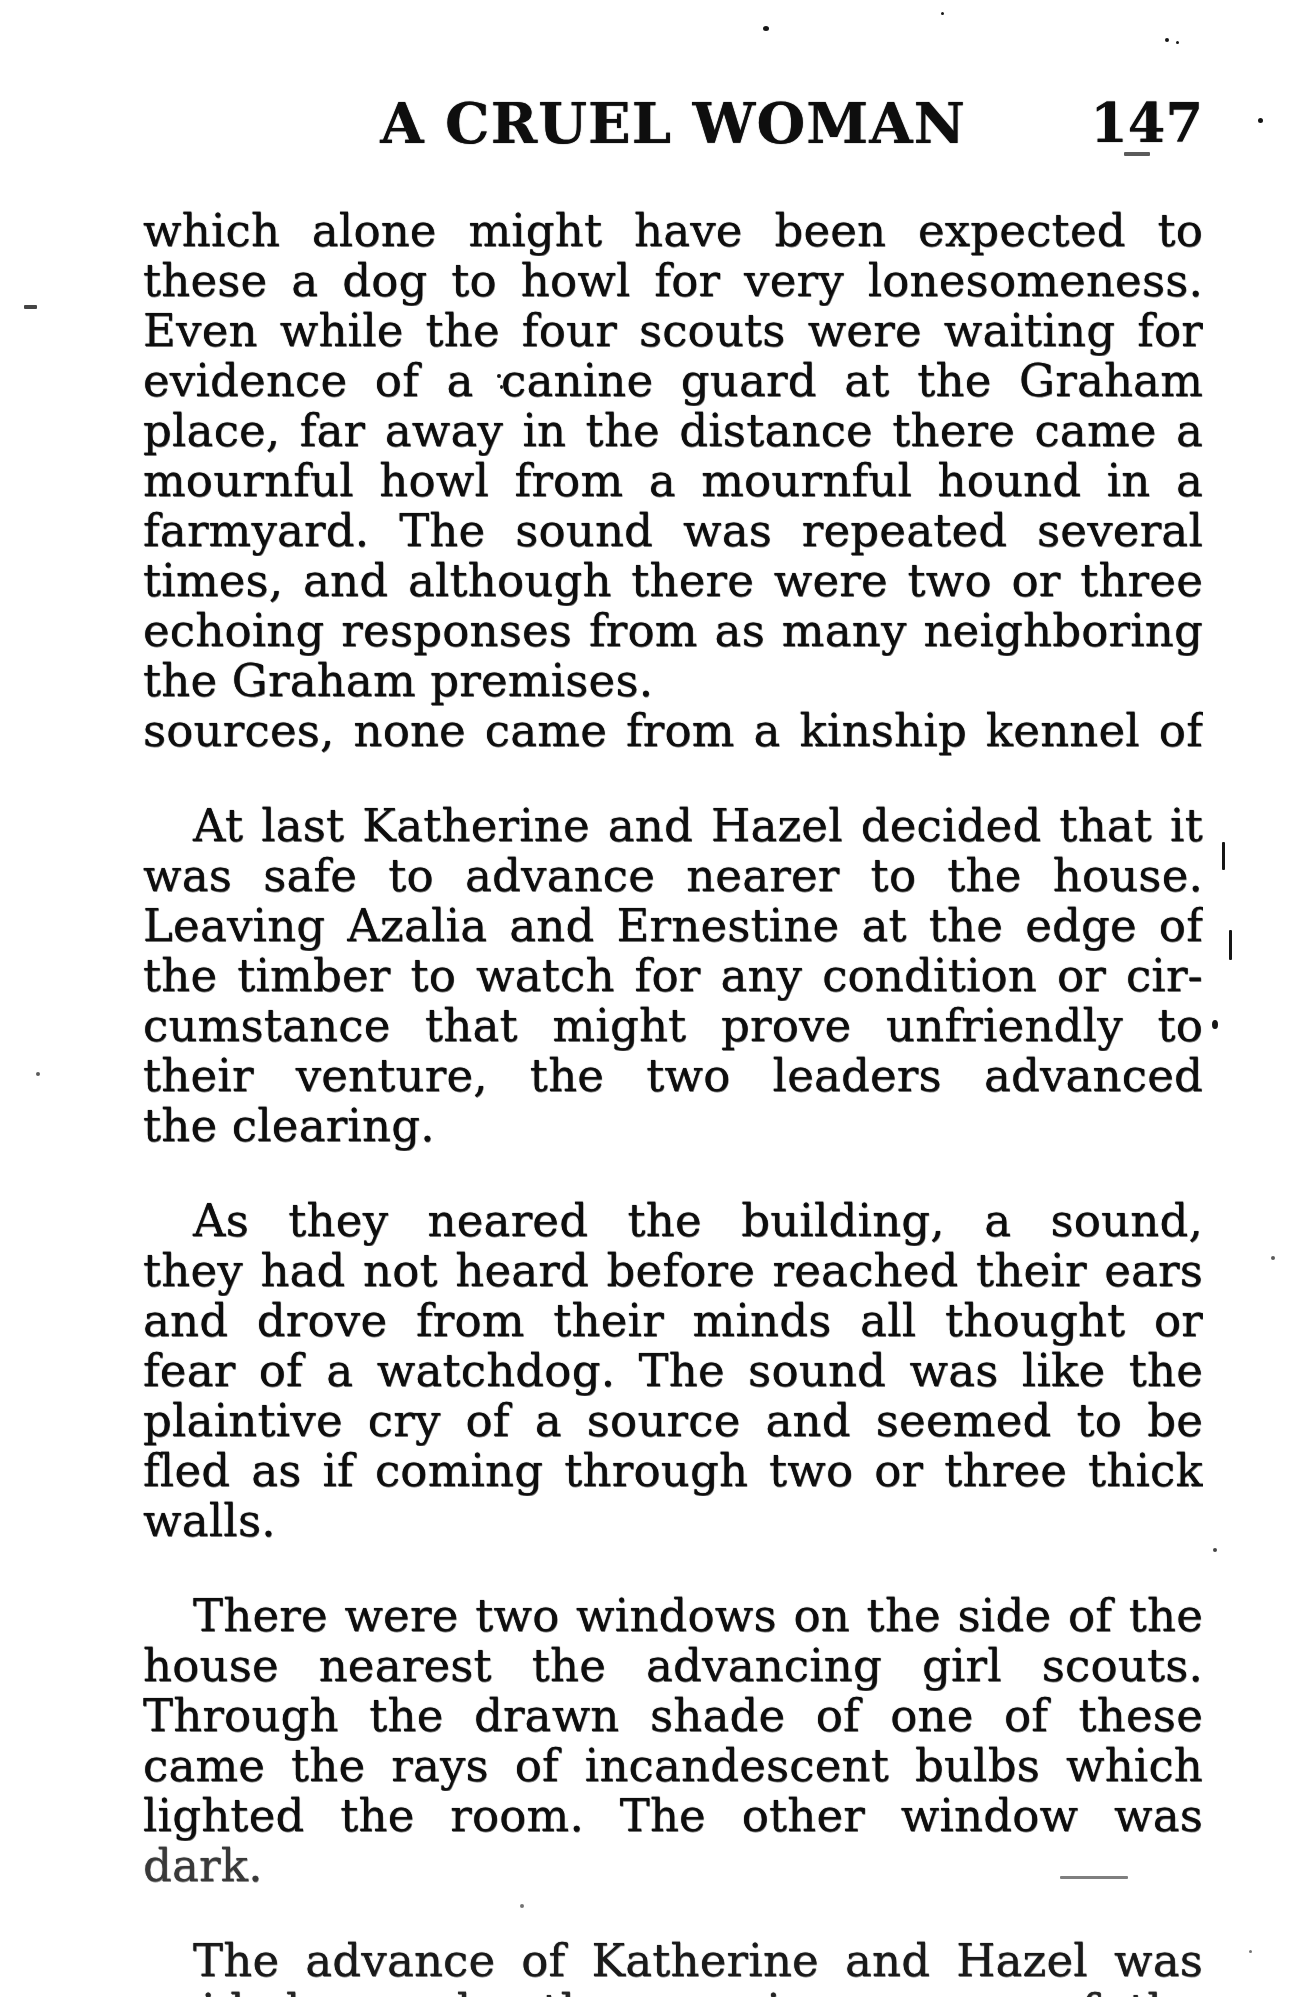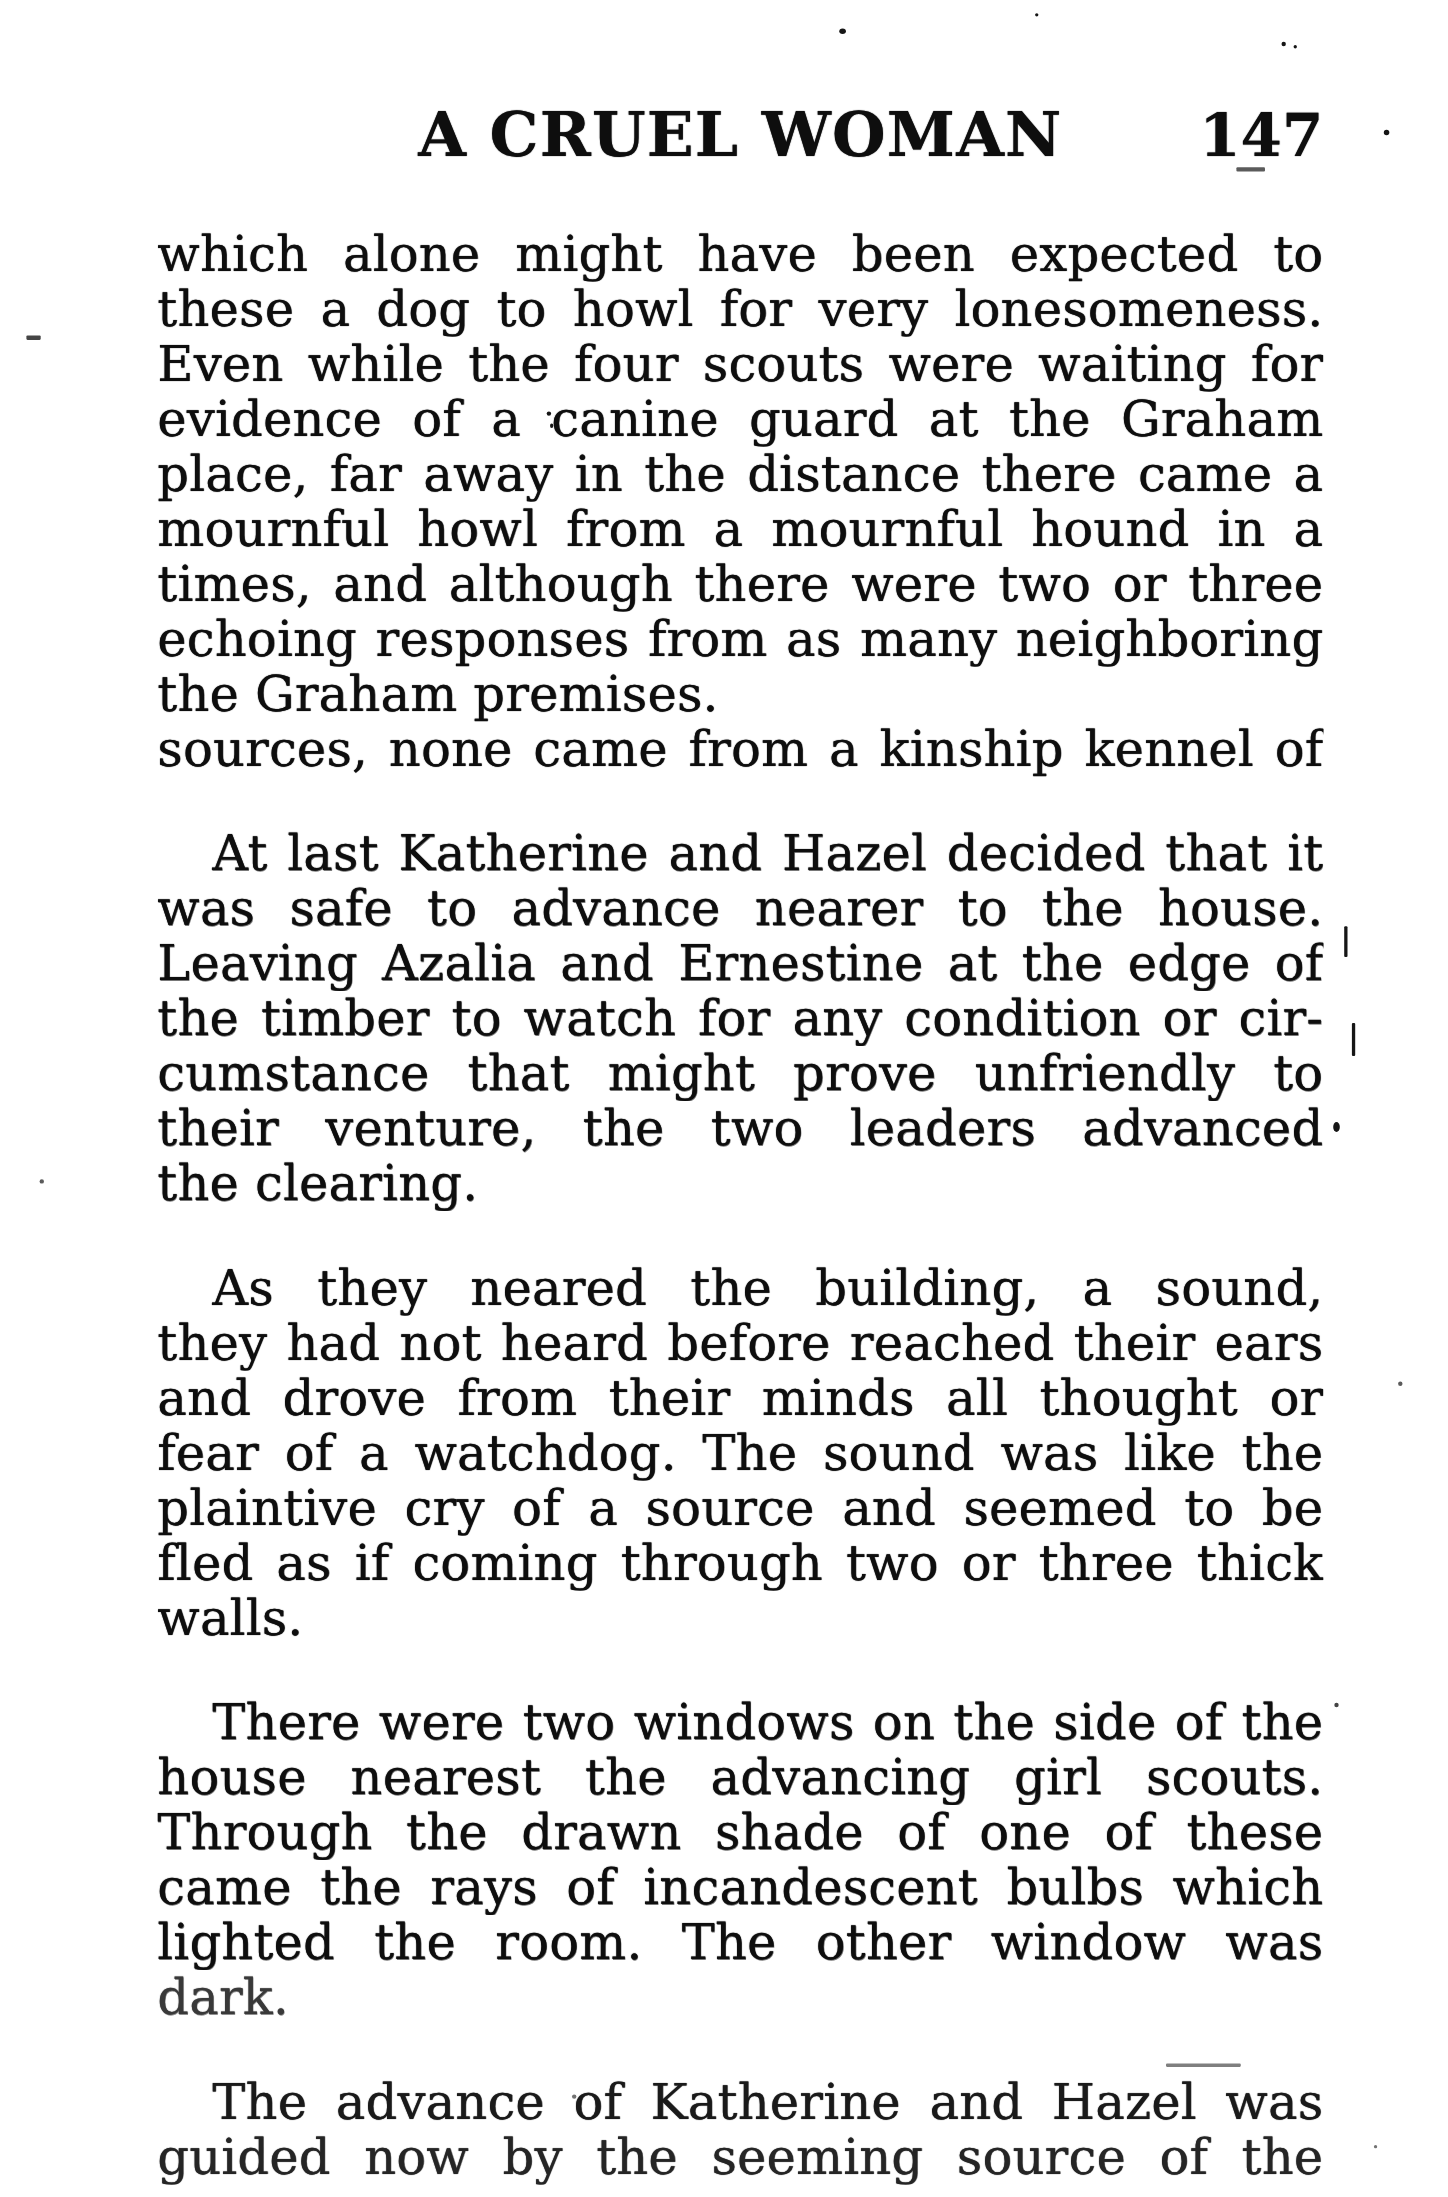--- a/index.html
+++ b/index.html
@@ -80,20 +80,21 @@
       <div class="pagenum">147</div>
     </div>
 
     <div class="body-text" id="body-text">
         <div class="line j">which alone might have been expected to</div>
         <div class="line j">these a dog to howl for very lonesomeness.</div>
         <div class="line j">Even while the four scouts were waiting for</div>
         <div class="line j">evidence of a canine guard at the Graham</div>
         <div class="line j">place, far away in the distance there came a</div>
         <div class="line j">mournful howl from a mournful hound in a</div>
+        <div class="line j">farmyard. The sound was repeated several</div>
         <div class="line j">times, and although there were two or three</div>
         <div class="line j">echoing responses from as many neighboring</div>
         <div class="line">the Graham premises.</div>
         <div class="line j">sources, none came from a kinship kennel of</div>
         <div class="line j i">At last Katherine and Hazel decided that it</div>
         <div class="line j">was safe to advance nearer to the house.</div>
         <div class="line j">Leaving Azalia and Ernestine at the edge of</div>
         <div class="line j">the timber to watch for any condition or cir-</div>
         <div class="line j">cumstance that might prove unfriendly to</div>
         <div class="line j">their venture, the two leaders advanced across</div>

